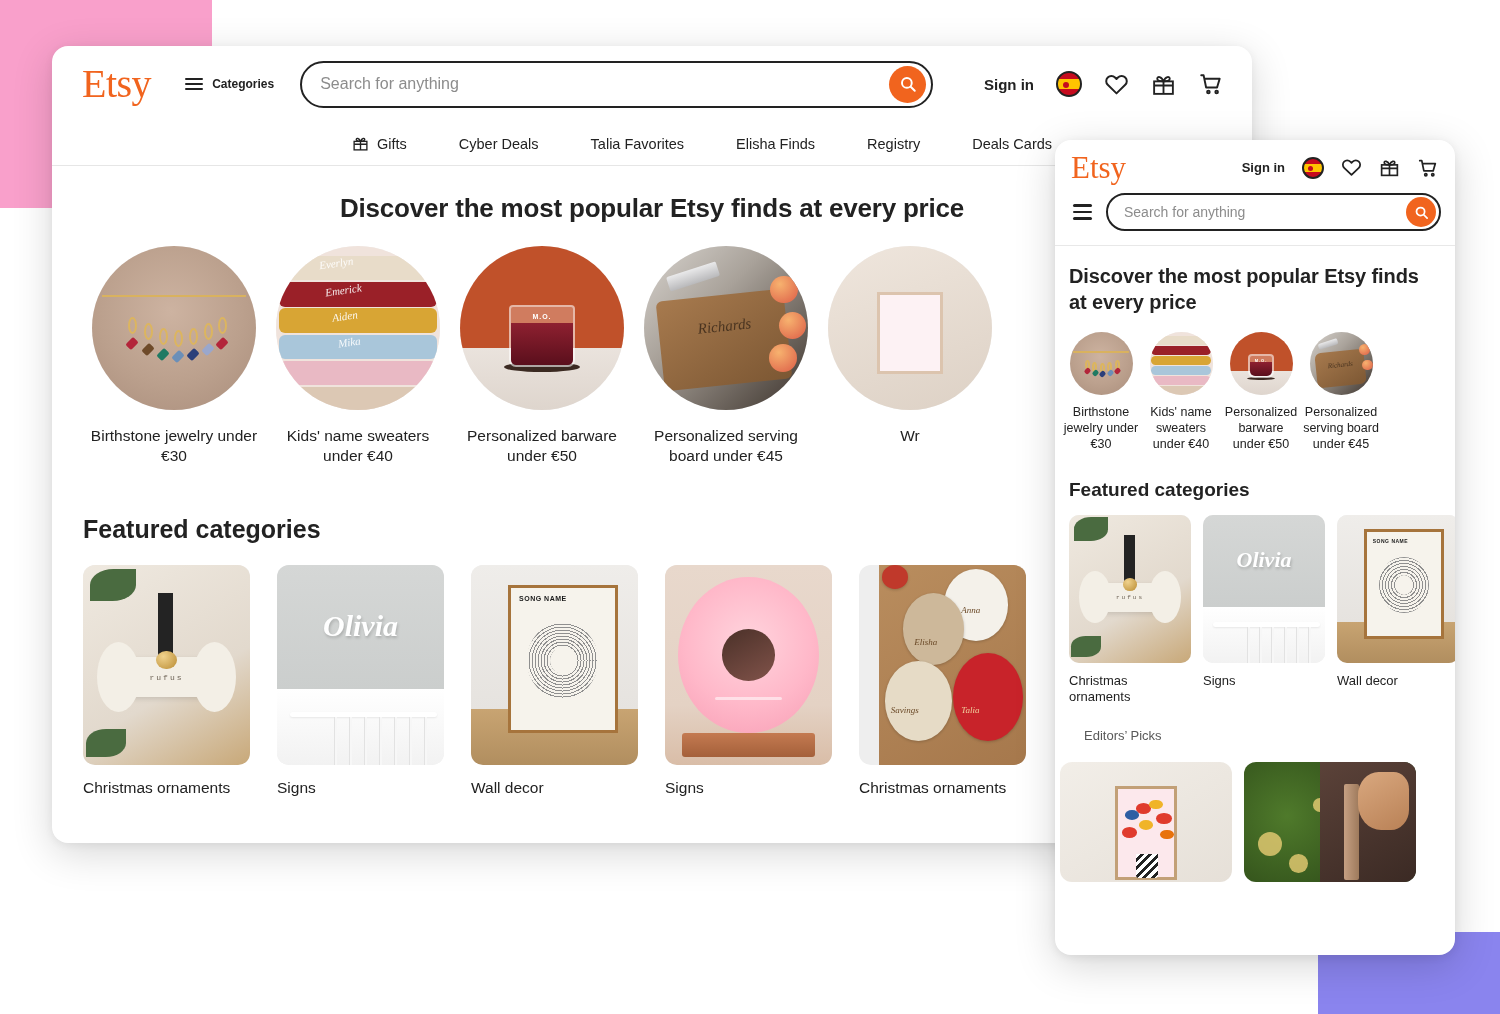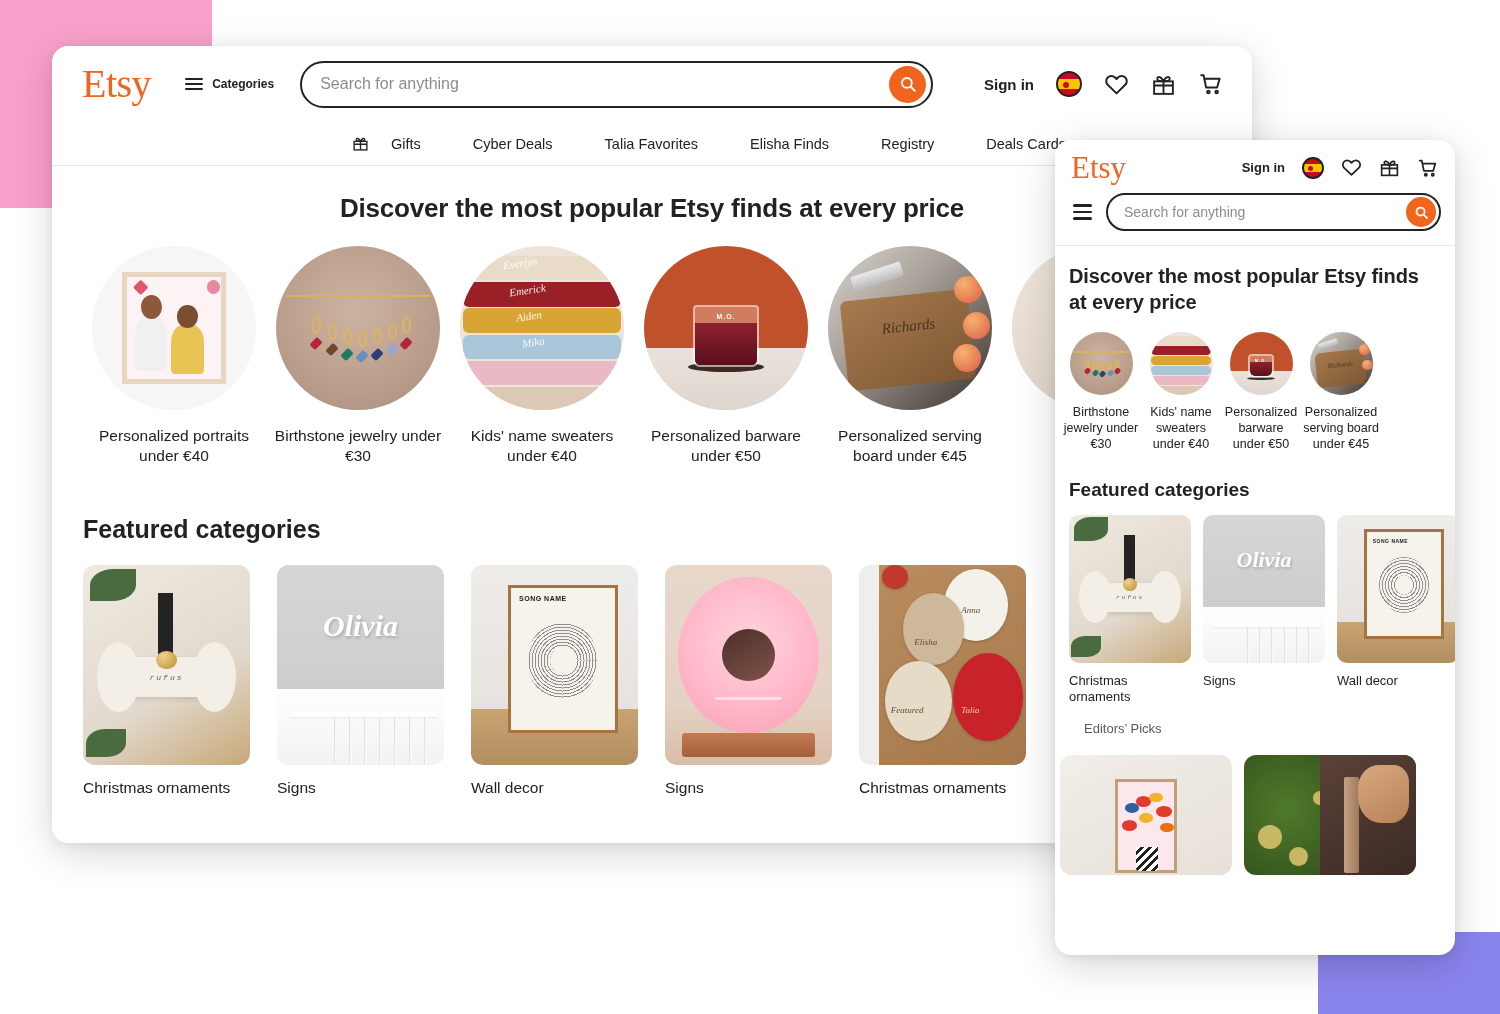--- a/index.html
+++ b/index.html
@@ -103,21 +103,21 @@
   
   .d-nav {
     height: 44px;
     display: flex; align-items: center;
     gap: 0;
     padding-left: 300px;
     border-bottom: 1px solid #e6e6e6;
     font-size: 14.5px; color: #222;
   }
   .d-nav a { color: #222; text-decoration: none; white-space: nowrap; }
-  .navitem { margin-right: 52px; display: flex; align-items: center; gap: 22px; }
+  .navitem { margin-right: 52px; display: flex; align-items: center; gap: 8px; }
   .navitem:last-child { margin-right: 0; }
 
   
   .d-hero-title {
     text-align: center;
     font-size: 26px;
     font-weight: 700;
     color: #222;
     margin-top: 27px;
     letter-spacing: -0.2px;
@@ -212,21 +212,21 @@
 
   .m-feat-title { font-size: 19px; font-weight: 700; color: #222; margin: 26px 0 0 14px; }
   .m-feat-row { display: flex; margin-top: 14px; padding-left: 14px; gap: 12px; }
   .m-feat-card { width: 122px; flex: 0 0 122px; }
   .m-feat-img {
     width: 122px; height: 148px; border-radius: 10px; overflow: hidden;
     position: relative; background: #eee;
   }
   .m-feat-label { margin-top: 10px; font-size: 13px; line-height: 1.3; color: #222; }
 
-  .m-eyebrow { font-size: 13px; color: #595959; margin: 15px 0 0 29px; font-weight: 400; }
+  .m-eyebrow { font-size: 13px; color: #595959; margin: 22px 0 0 29px; font-weight: 400; }
   .m-picks-title {
     font-size: 21px; font-weight: 700; color: #222;
     margin: 7px 18px 0 29px; line-height: 1.28;
   }
   .m-picks-row { display: flex; margin-top: 19px; padding-left: 5px; gap: 12px; }
   .m-pick { width: 172px; height: 120px; border-radius: 12px; overflow: hidden; position: relative; }
   .m-pick:first-child { margin-left: 0; }
 
   
   .art { position: absolute; inset: 0; }
@@ -336,21 +336,20 @@
     position:absolute; left:30%; top:28%; width:40%; height:50%;
     background:#fdf2f4; border:3px solid #dcc4ae;
   }
 
   
   .art-orn { background: linear-gradient(150deg,#efe9e0 0%, #e2d9cd 60%, #c8a878 100%); }
   .art-orn .bone {
     position:absolute; left:14%; top:46%; width:72%; height:20%;
     background:#f3efe6; border-radius: 40px;
     box-shadow: 0 2px 5px rgba(0,0,0,0.12);
-    font-style: italic;
   }
   .art-orn .bone::before, .art-orn .bone::after {
     content:""; position:absolute; top:-38%; width:36%; height:176%;
     background:#f3efe6; border-radius:50%;
   }
   .art-orn .bone::before { left:-8%; }
   .art-orn .bone::after { right:-8%; }
   .art-orn .bonetext {
     position:absolute; left:0; top:50%; width:100%; text-align:center;
     font-family:"Liberation Mono", monospace; font-size:8px; color:#6d6356;
@@ -549,32 +548,20 @@
       </a>
     <a class="navitem" href="#">
         <span>Deals Cards</span>
       </a>
   </div>
 
   <h1 class="d-hero-title">Discover the most popular Etsy finds at every price</h1>
 
   <div class="circle-row">
 
-    <div class="circle-item">
-      <div class="circle-img">
-        <div class="art art-portrait">
-          <div class="frame"></div>
-            <div class="heart"></div>
-            <div class="flower"></div>
-          <div class="kid1"></div>
-            <div class="kid2"></div>
-        </div>
-      </div>
-      <div class="circle-label">Personalized portraits under €40</div>
-    </div>
 
     <div class="circle-item">
       <div class="circle-img">
         <div class="art art-jewel">
           <div class="chain"></div>
           <div class="hoop" style="left:22%;top:43%"></div>
             <div class="gem" style="left:22%;top:56%;background:#b3253a"></div>
           <div class="hoop" style="left:32%;top:47%"></div>
             <div class="gem" style="left:32%;top:60%;background:#6e4a2a"></div>
           <div class="hoop" style="left:41%;top:50%"></div>
@@ -708,21 +695,21 @@
     </div>
 
     <div class="feat-card">
       <div class="feat-img">
         <div class="art art-ornmix">
           <div class="disc" style="left:44%;top:2%;width:44%;height:36%;background:#f4f1ea"></div>
           <div class="lbl" style="left:56%;top:20%">Anna</div>
           <div class="disc" style="left:16%;top:14%;width:42%;height:36%;background:#cdb89a"></div>
           <div class="lbl" style="left:24%;top:36%">Elisha</div>
           <div class="disc" style="left:4%;top:48%;width:46%;height:40%;background:#e6dbc6"></div>
-          <div class="lbl" style="left:8%;top:70%">Featured</div>
+          <div class="lbl" style="left:8%;top:70%">Savings</div>
           <div class="disc" style="left:50%;top:44%;width:48%;height:44%;background:#c8232a"></div>
           <div class="lbl" style="left:56%;top:70%;color:#f0d2a0">Talia</div>
           <div class="disc" style="left:2%;top:0%;width:18%;height:12%;background:#c0392b"></div>
         </div>
       </div>
       <div class="feat-label">Christmas ornaments</div>
     </div>
 
   </div>
 </div>

